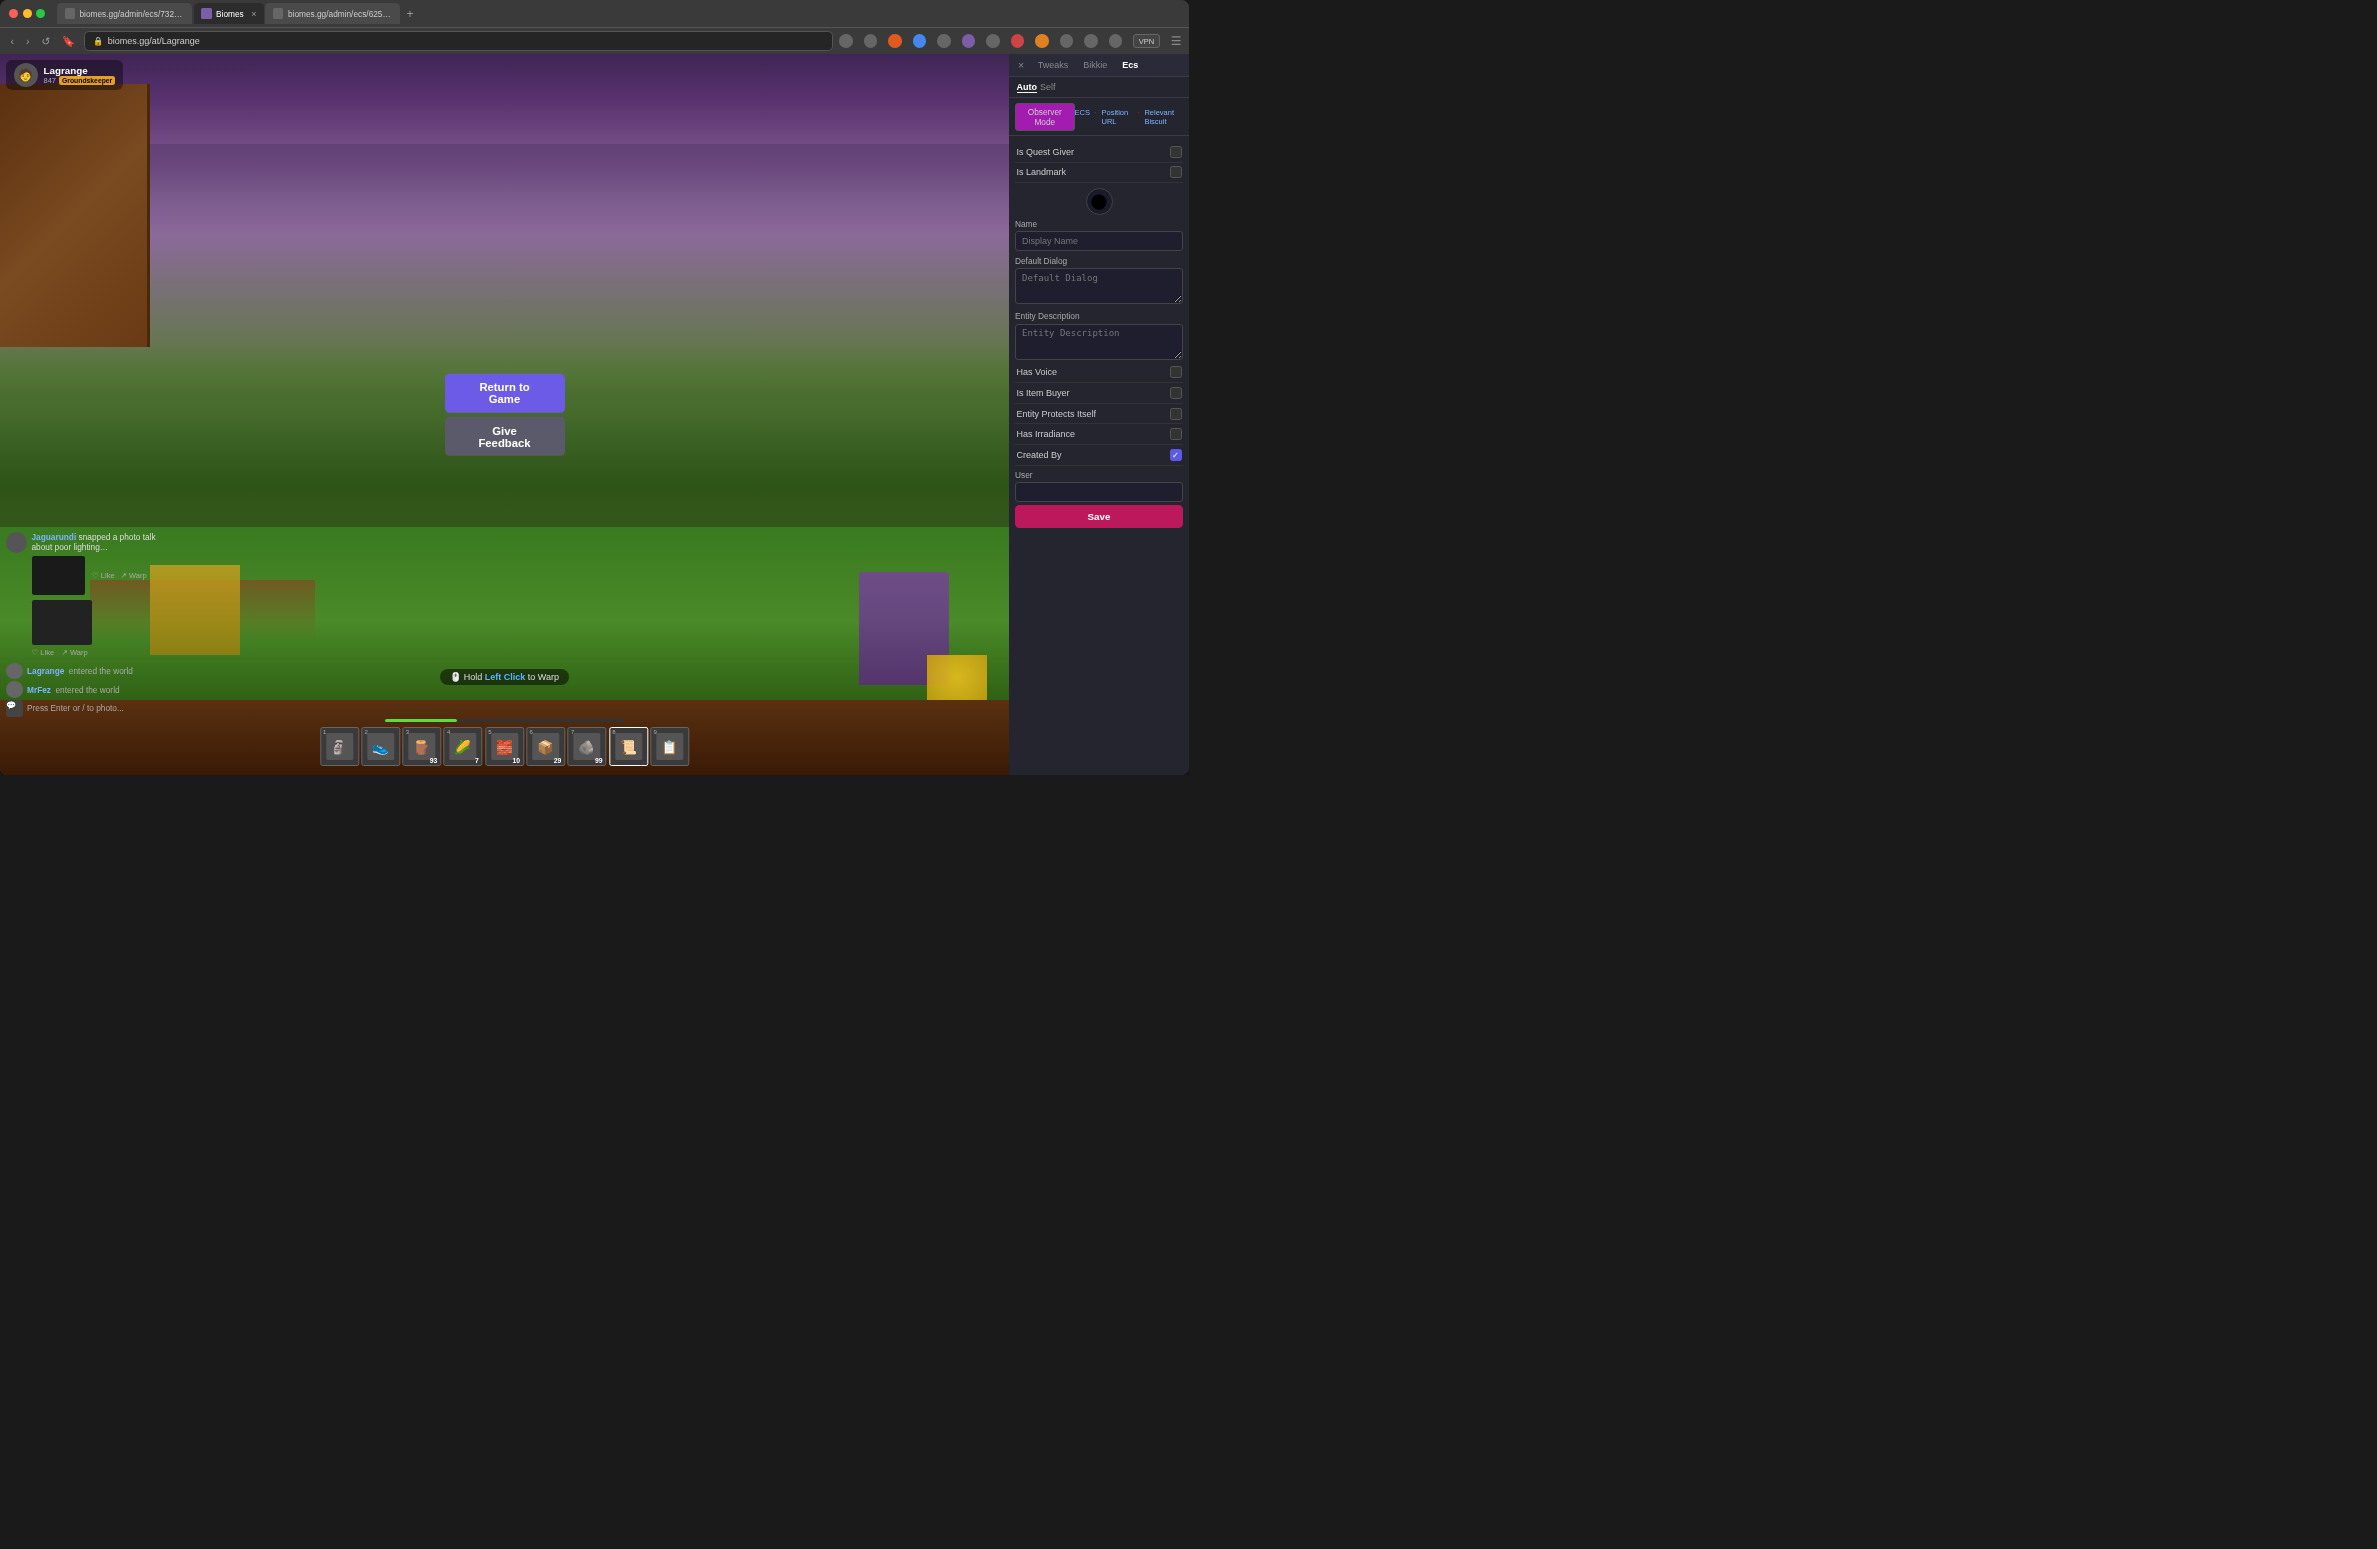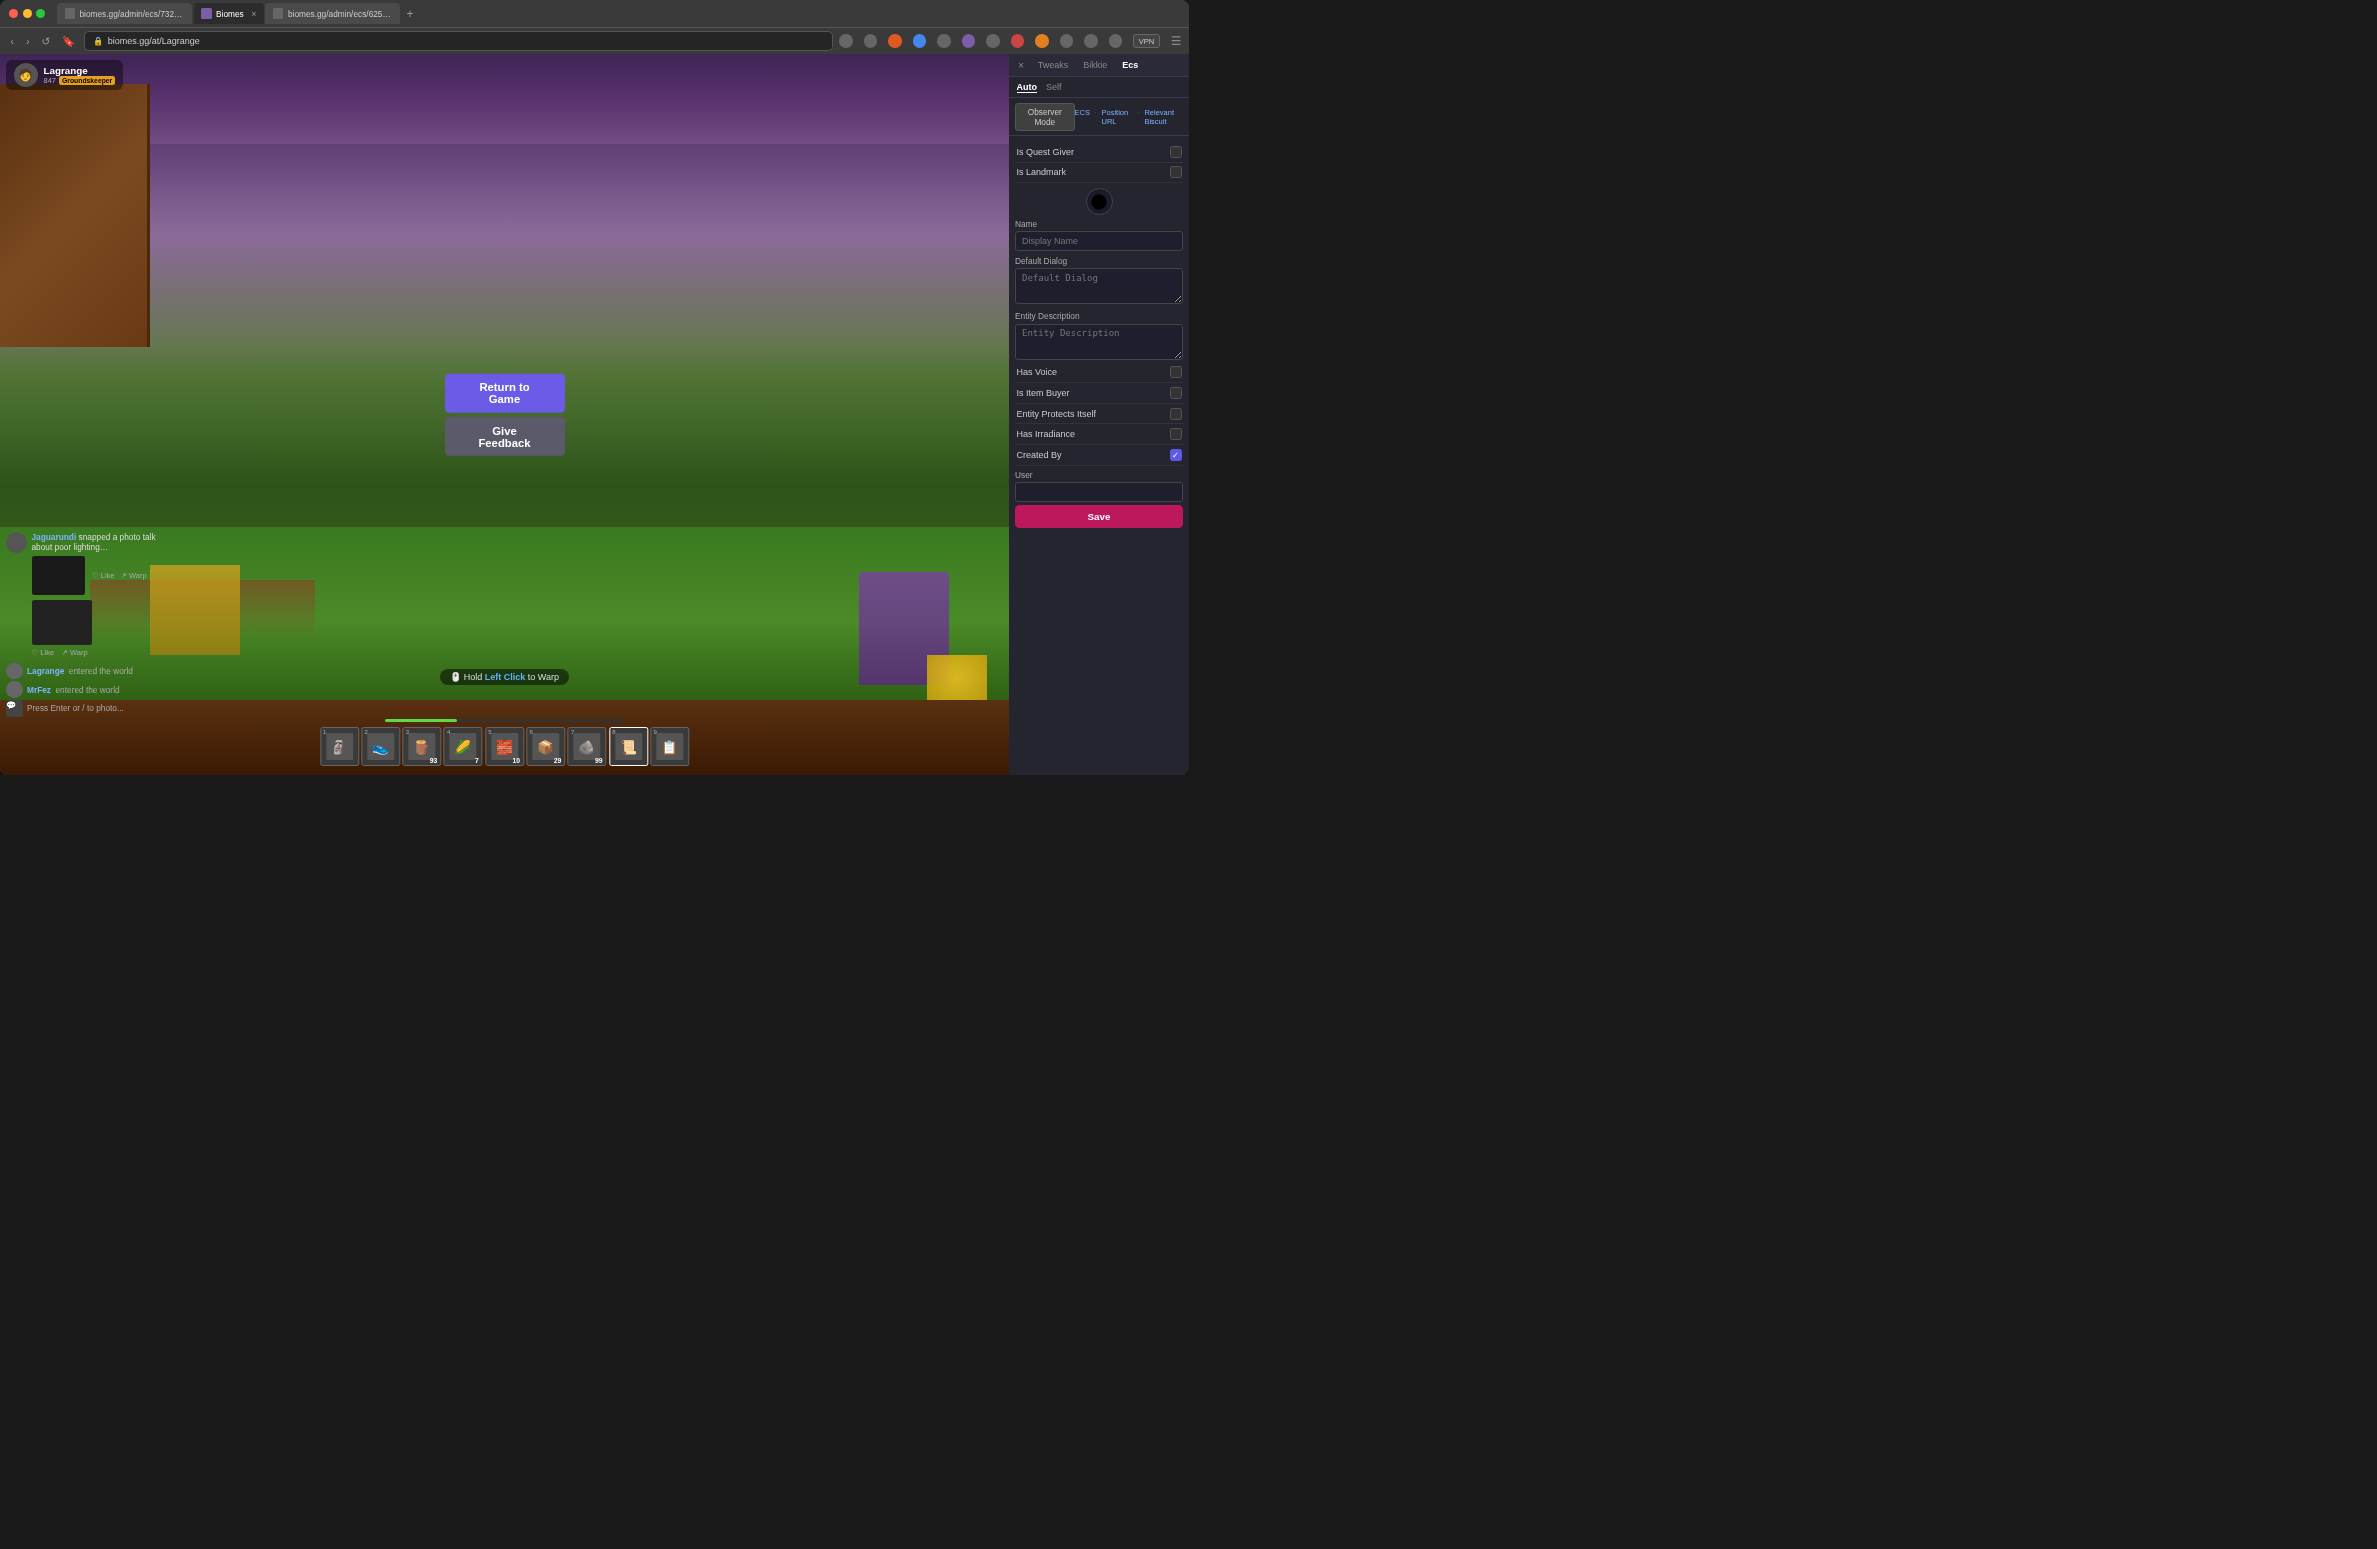--- a/index.html
+++ b/index.html
@@ -439,42 +439,42 @@
       font-size: 9px;
       color: #888;
       cursor: pointer;
       padding: 1.5px 4.5px;
     }
     .panel-tab.active { color: #fff; font-weight: 600; }
 
     
     .mode-tabs {
       display: flex;
-      gap: 9px;
+      gap: 3px;
       padding: 4.5px 7.5px;
       border-bottom: 0.8px solid #3a3a4a;
       text-align: right;
     }
     .mode-tab {
       font-size: 9px;
       color: #888;
       cursor: pointer;
     }
     .mode-tab.active { color: #fff; font-weight: 600; border-bottom: 1.5px solid #fff; }
 
     
     .observer-bar {
       display: flex;
       align-items: center;
       justify-content: space-between;
       padding: 4.5px 6px;
       border-bottom: 0.8px solid #3a3a4a;
     }
     .observer-btn {
-      background: #404040;
+      background: #a21caf;
       border: 0.8px solid #555;
       border-radius: 3px;
       color: #ccc;
       font-size: 8.3px;
       padding: 3px 6px;
       cursor: pointer;
     }
     .ecs-links {
       display: flex;
       gap: 4.5px;

